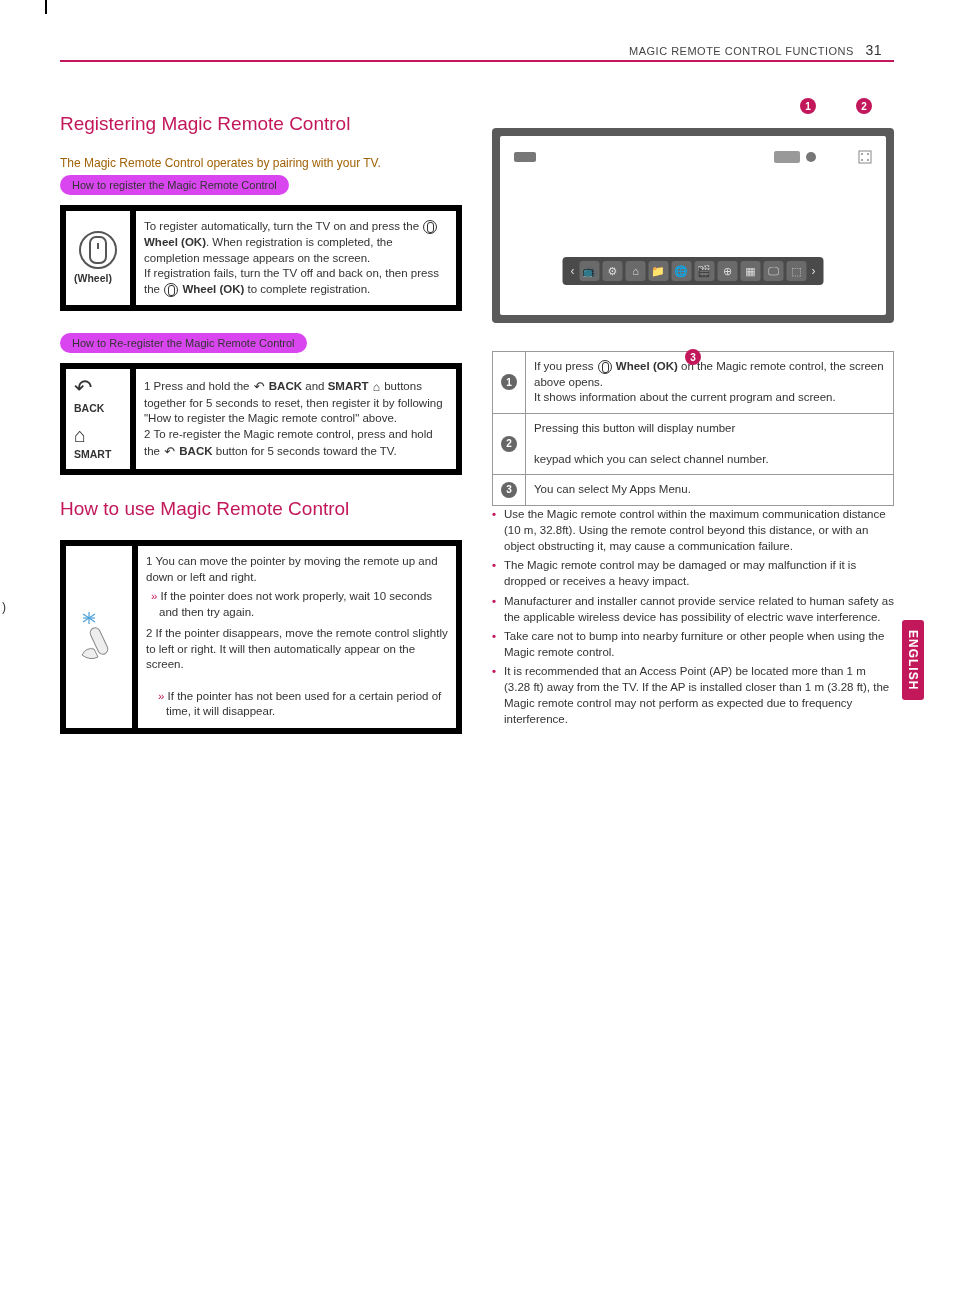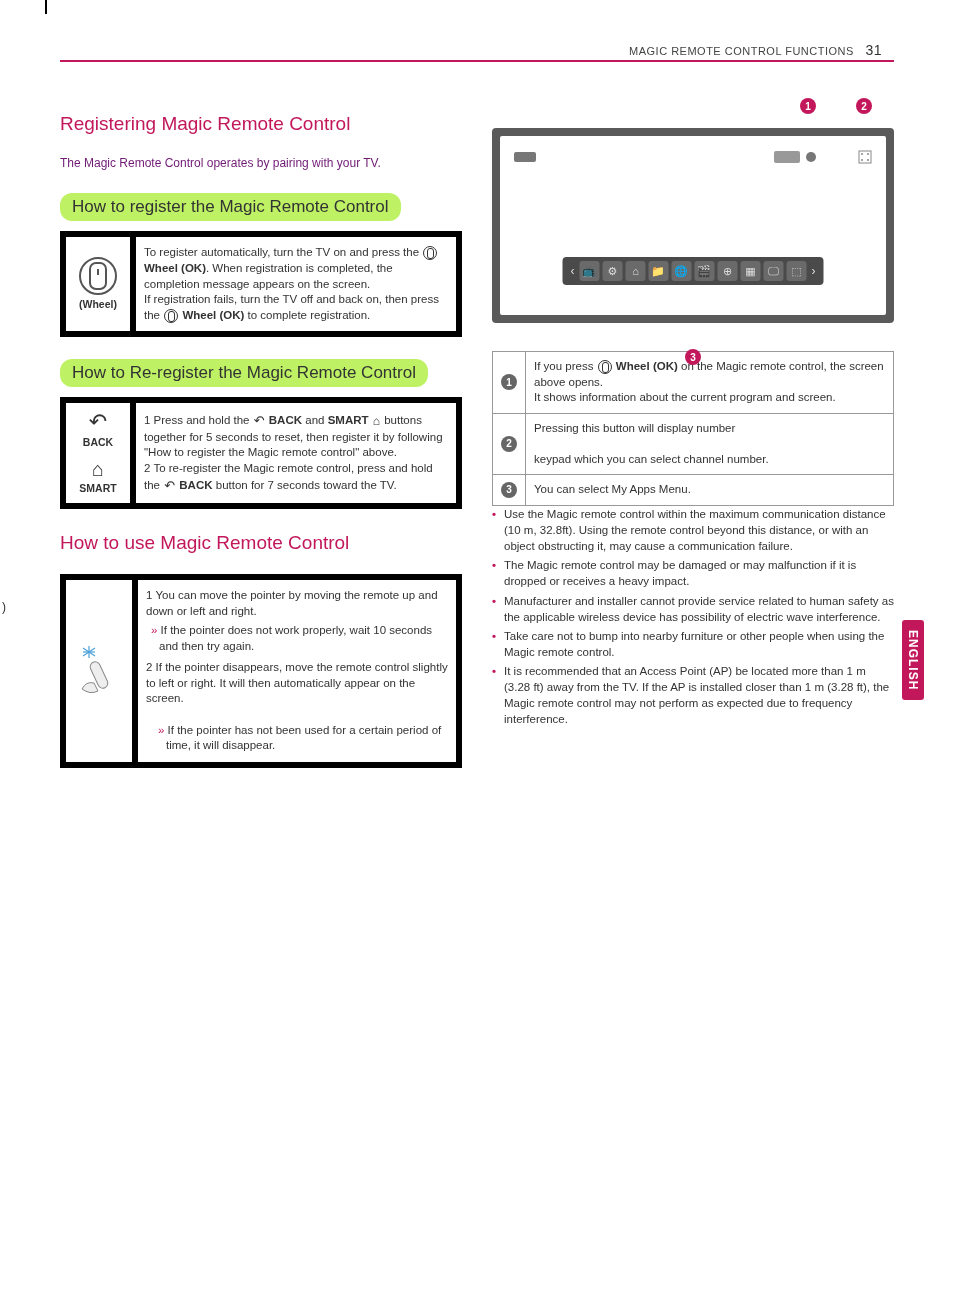--- a/index.html
+++ b/index.html
@@ -6,25 +6,25 @@
 body{font-family:Arial,Helvetica,sans-serif;background:#fff;width:954px;margin:0 auto;position:relative;color:#333;font-size:12px}
 .page{padding:20px 60px 40px 60px;position:relative}
 .crop-tl,.crop-tr,.crop-bl,.crop-br,.crop-t,.crop-b{position:absolute;background:#000}
 .crop-t{top:0;left:45px;width:2px;height:14px}
 .header-line{border-top:2px solid #c2185b;margin-bottom:4px;margin-top:40px;position:relative}
 .header-text{position:absolute;right:12px;top:-20px;font-size:11px;letter-spacing:.5px;color:#444}
 .header-text .pn{font-size:14px;margin-left:8px;color:#333}
 .cols{display:flex;gap:30px;margin-top:50px}
 .col{flex:1;min-width:0}
 h2{color:#c2185b;font-weight:400;font-size:19px;margin-bottom:18px;line-height:1.3}
-.intro{font-size:12px;line-height:1.4;margin-bottom:22px;color:#701a75}
-.pill{display:inline-block;background:#bef264;border-radius:12px;padding:4px 12px;font-size:17px;color:#333;margin-bottom:10px}
+.intro{font-size:12px;line-height:1.4;margin-bottom:4px;color:#a16207}
+.pill{display:inline-block;background:#d946ef;border-radius:12px;padding:4px 12px;font-size:11px;color:#333;margin-bottom:10px}
 .tbl{border:1px solid #999;border-collapse:collapse;width:100%;margin-bottom:22px}
 .tbl td{border:6px solid #000000;padding:8px;vertical-align:middle;font-size:11.5px;line-height:1.35}
-.icon-cell{width:70px;text-align:center;padding:6px}
+.icon-cell{width:70px;padding:6px}
 .icon-lbl{font-size:10.5px;font-weight:bold;margin-top:2px}
 .sub{margin-left:20px;text-indent:-8px}
 .sub::before{content:"» ";color:#c2185b}
 .tv{background:#5a5a5a;border-radius:4px;padding:8px;position:relative;height:195px}
 .tv-inner{background:#fff;height:100%;position:relative;border-radius:2px}
 .tv-topbar{position:absolute;top:14px;left:14px;right:14px;height:14px;display:flex;align-items:center;gap:6px}
 .tv-topbar .box{width:22px;height:10px;background:#777;border-radius:2px}
 .tv-topbar .sp{flex:1}
 .tv-topbar .rbox{width:26px;height:12px;background:#999;border-radius:2px}
 .tv-topbar .dot{width:10px;height:10px;background:#777;border-radius:50%;position:relative}
@@ -113,21 +113,21 @@
             <span>1 Press and hold the </span>
             <span class="inline-icon back">↶</span>
             <b>BACK</b>
             <span> and </span>
             <b>SMART</b>
             <span class="inline-icon home">⌂</span>
             <span> buttons together for 5 seconds to reset, then register it by following "How to register the Magic remote control" above.</span><br>
             <span>2 To re-register the Magic remote control, press and hold the </span>
             <span class="inline-icon back">↶</span>
             <b>BACK</b>
-            <span> button for 7 seconds toward the TV.</span>
+            <span> button for 5 seconds toward the TV.</span>
           </td>
         </tr>
       </tbody>
         </table>
 
       <h2>How to use Magic Remote Control</h2>
       <table class="tbl">
         <tbody>
             <tr>
           <td class="icon-cell pointer-cell">

